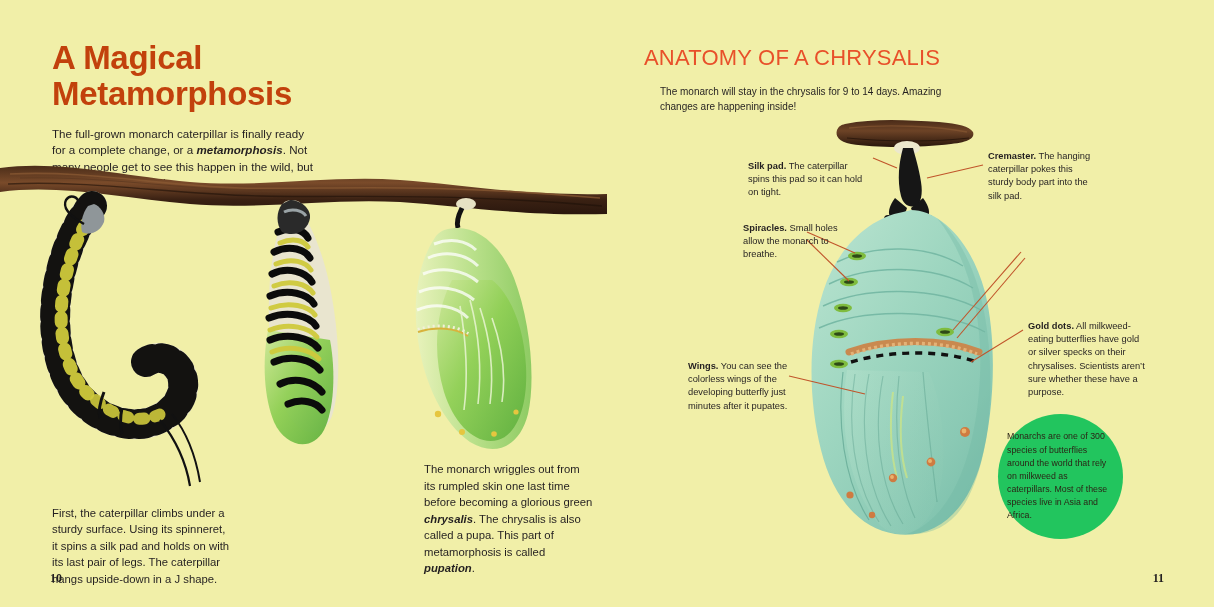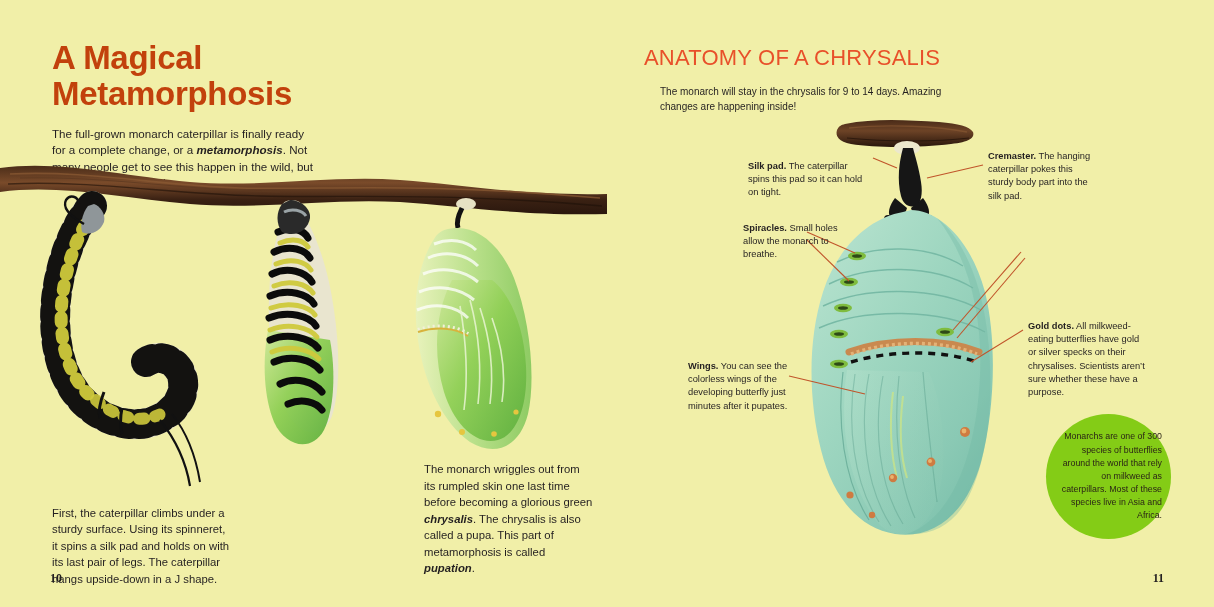--- a/index.html
+++ b/index.html
@@ -51,23 +51,23 @@
   .anno b{font-weight:bold;}
   .a-silk{left:748px;top:136px;width:122px;margin-top:24px;}
   .a-crem{left:988px;top:150px;width:110px;}
   .a-spir{left:702px;top:222px;width:98px;margin-left:41px;}
   .a-abdo{left:1028px;top:232px;width:110px;}
   .a-gold{left:1028px;top:320px;width:118px;}
   .a-wing{left:688px;top:360px;width:100px;}
 
   
   .circle{
-    position:absolute;left:1046px;top:414px;width:125px;height:125px;
-    border-radius:50%;background:#84cc16;
-    display:flex;align-items:center;justify-content:center;text-align:right;
+    position:absolute;left:998px;top:414px;width:125px;height:125px;
+    border-radius:50%;background:#22c55e;
+    display:flex;align-items:center;justify-content:center;text-align:left;
   }
   .circle span{font-size:8.8px;line-height:1.5;padding:0 9px;color:#2b2516;}
 
   
   .lead{position:absolute;stroke:#c0542a;stroke-width:1.1;fill:none;}
 
   svg{display:block;}
   .illus{position:absolute;pointer-events:none;}
 </style>
 </head>

